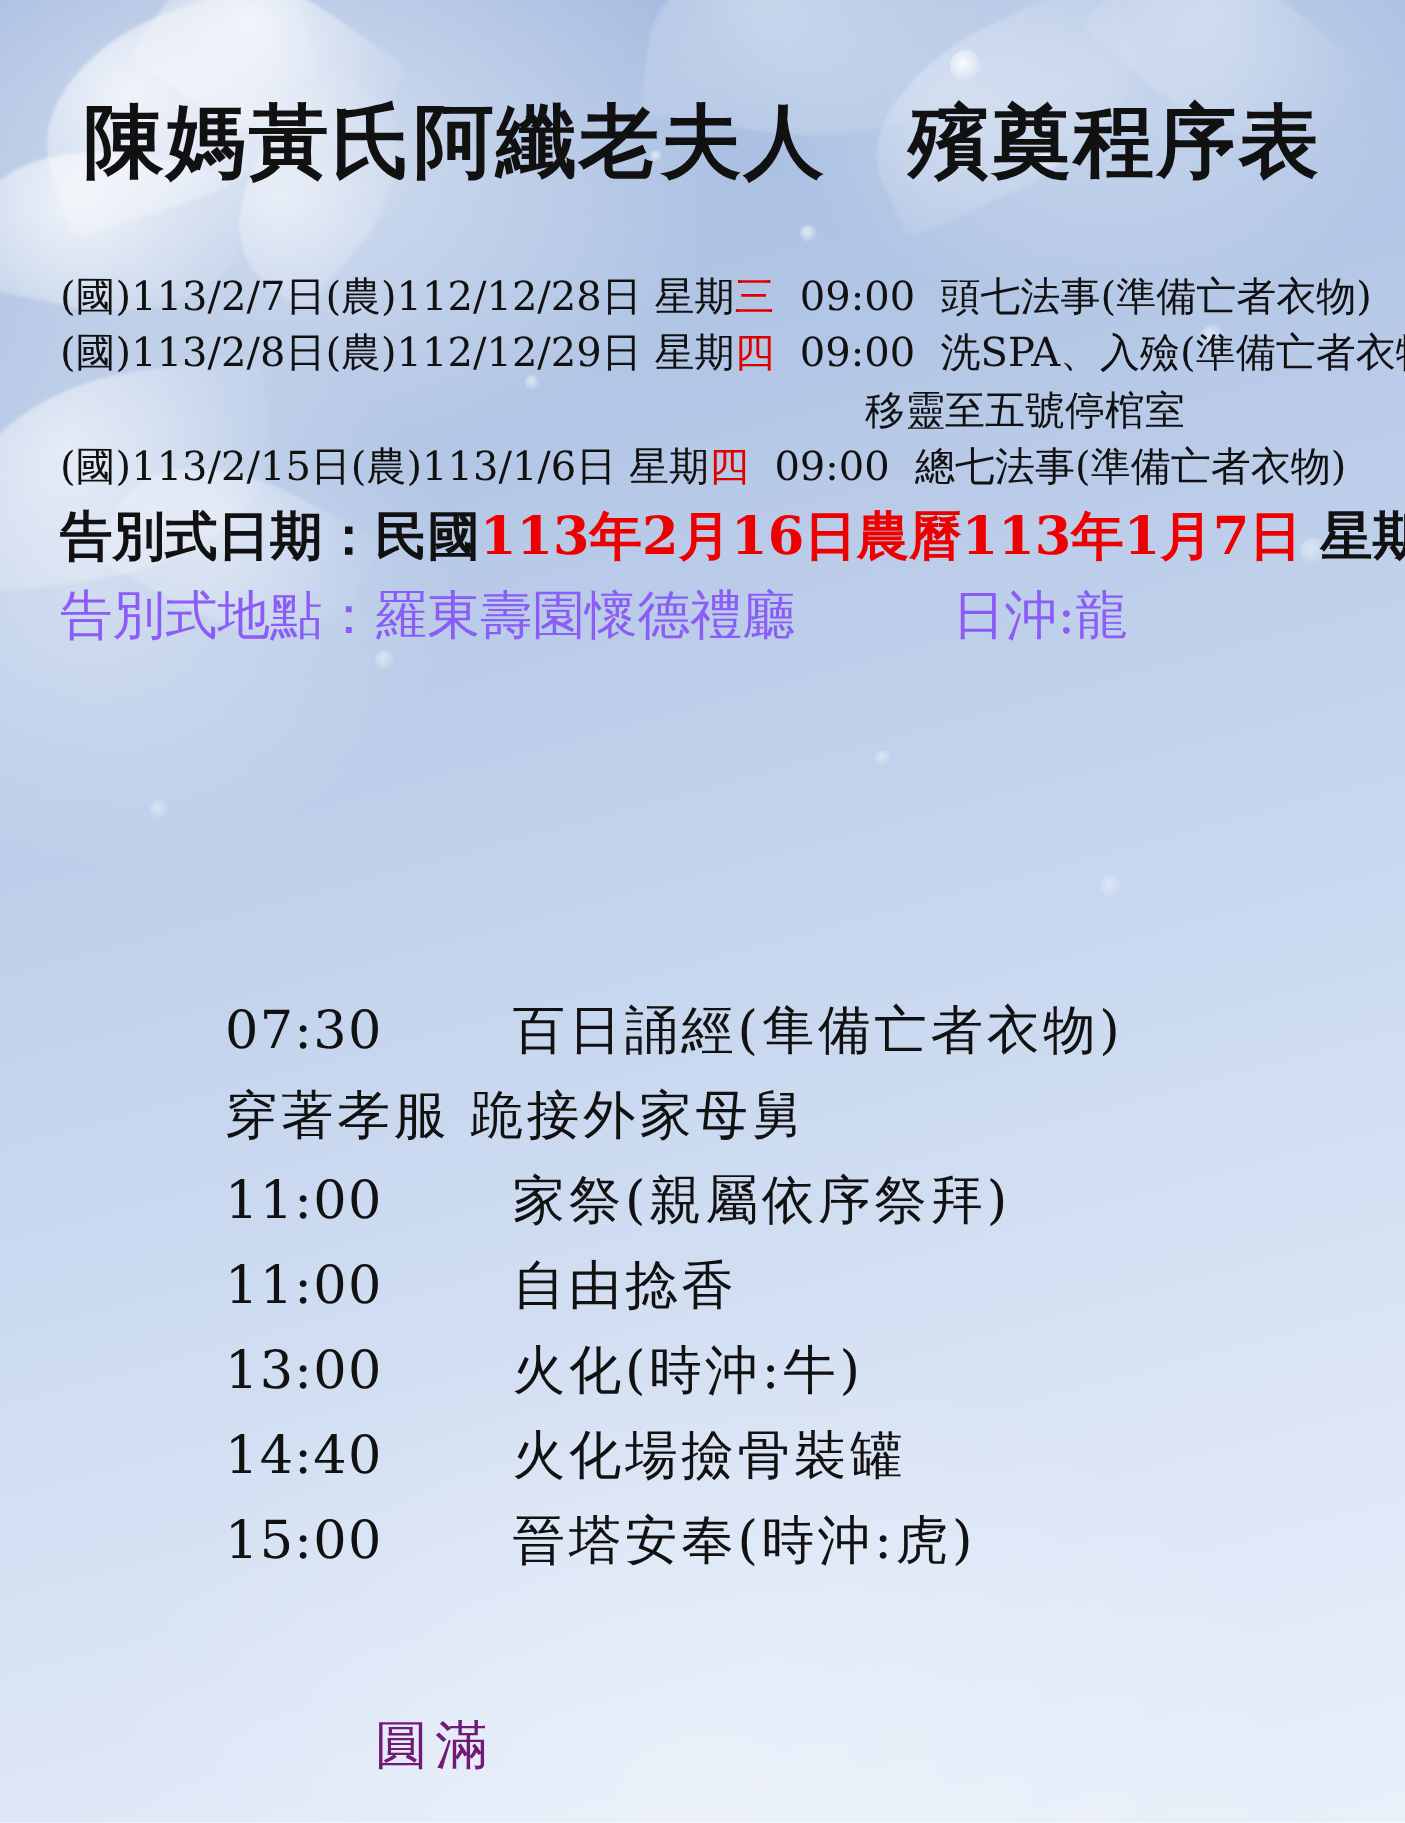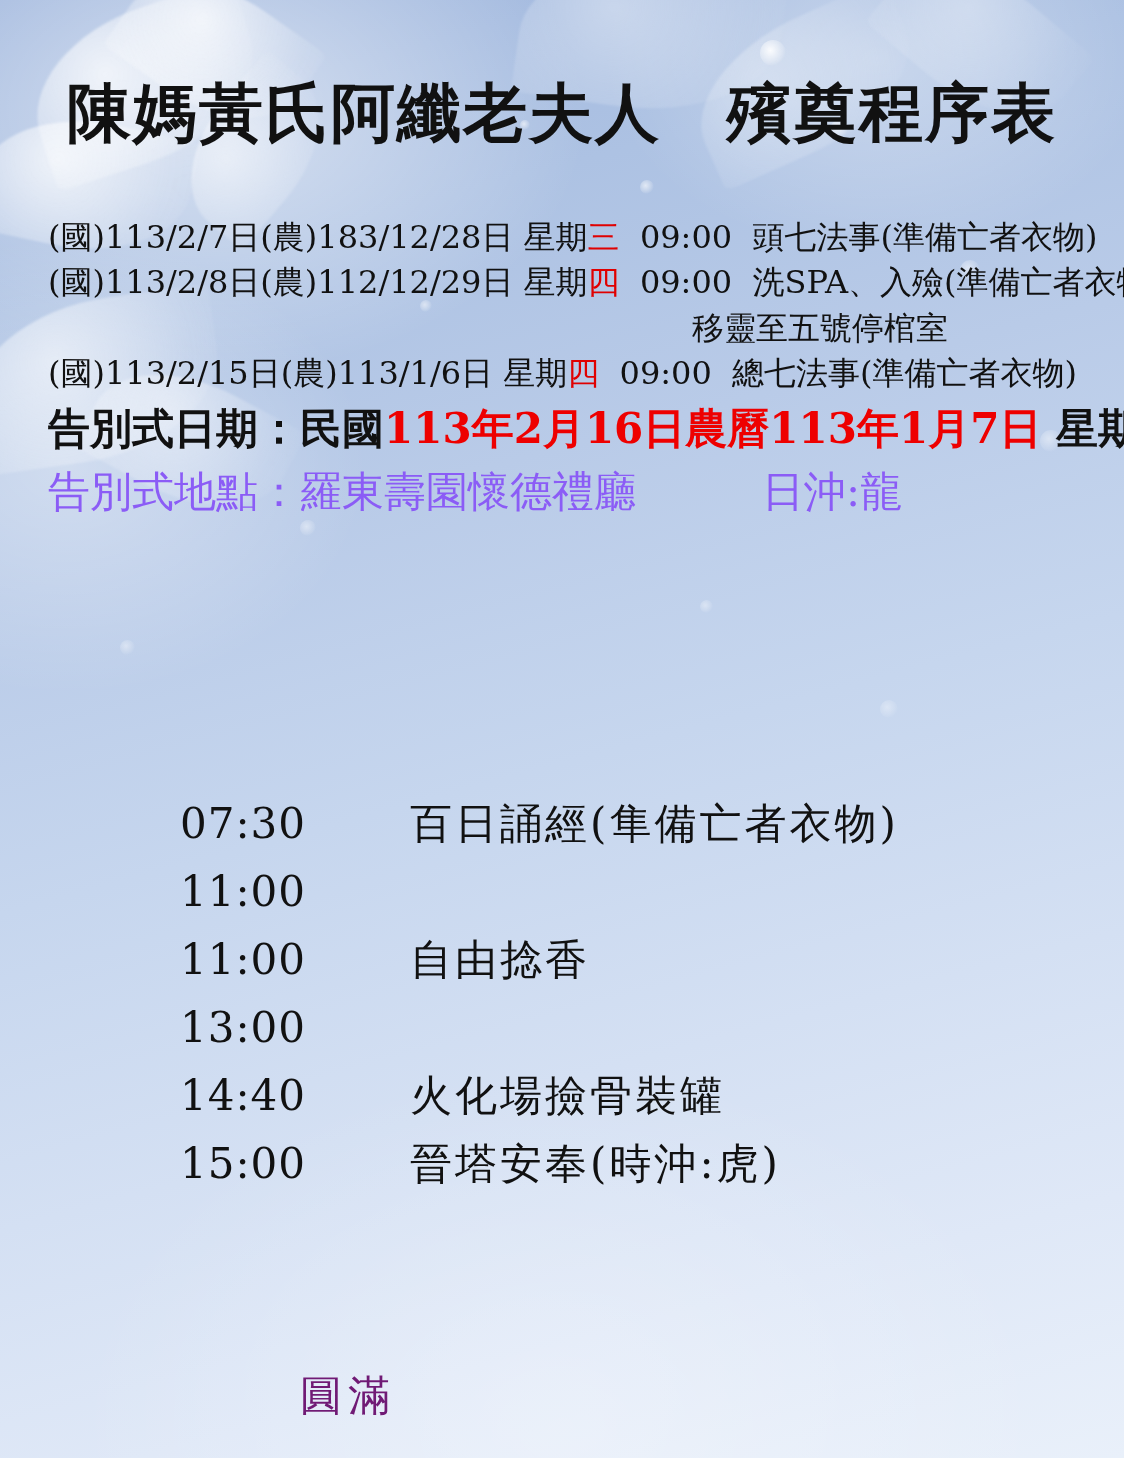--- a/index.html
+++ b/index.html
@@ -91,50 +91,53 @@
   <div class="bokeh" style="left:520px;top:120px;width:10px;height:10px;opacity:.7;"></div>
   <div class="bokeh" style="left:1000px;top:90px;width:14px;height:14px;opacity:.5;"></div>
 </div>
 
 <div class="sheet">
 
   <div class="title">陳媽黃氏阿纖老夫人　殯奠程序表</div>
 
   <div class="lines">
 
-    <div class="row"><span>(國)113/2/7日(農)183/12/28日 星期</span><span class="red">三</span><span>  </span><span>09:00</span><span>  </span><span>頭七法事(準備亡者衣物)</span></div>
+    <div class="row"><span>(國)113/2/7日(農)112/12/28日 星期</span><span class="red">三</span><span>  </span><span>09:00</span><span>  </span><span>頭七法事(準備亡者衣物)</span></div>
 
     <div class="row"><span>(國)113/2/8日(農)112/12/29日 星期</span><span class="red">四</span><span>  </span><span>09:00</span><span>  </span><span>洗SPA、入殮(準備亡者衣物)</span></div>
 
     <div class="row right">移靈至五號停棺室</div>
 
     <div class="row"><span>(國)113/2/15日(農)113/1/6日 星期</span><span class="red">四</span><span>  </span><span>09:00</span><span>  </span><span>總七法事(準備亡者衣物)</span></div>
 
     <div class="bigline"><span>告別式日期：民國</span><span class="red">113年2月16日</span><span class="red">農曆</span><span class="red">113年1月7日</span><span> 星期</span></div>
 
     <div class="place"><span>告別式地點：羅東壽園懷德禮廳</span><span>　　　</span><span>日沖:龍</span></div>
 
   </div>
 
   <div class="sched">
     <div class="sitem">
       <span class="stime">07:30</span>
       <span class="sdesc">百日誦經(隼備亡者衣物)</span>
     </div>
     <div class="sitem">
+      <span class="sdesc">穿著孝服 跪接外家母舅</span>
     </div>
     <div class="sitem">
       <span class="stime">11:00</span>
+      <span class="sdesc">家祭(親屬依序祭拜)</span>
     </div>
     <div class="sitem">
       <span class="stime">11:00</span>
       <span class="sdesc">自由捻香</span>
     </div>
     <div class="sitem">
       <span class="stime">13:00</span>
+      <span class="sdesc">火化(時沖:牛)</span>
     </div>
     <div class="sitem">
       <span class="stime">14:40</span>
       <span class="sdesc">火化場撿骨裝罐</span>
     </div>
     <div class="sitem">
       <span class="stime">15:00</span>
       <span class="sdesc">晉塔安奉(時沖:虎)</span>
     </div>
   </div>

